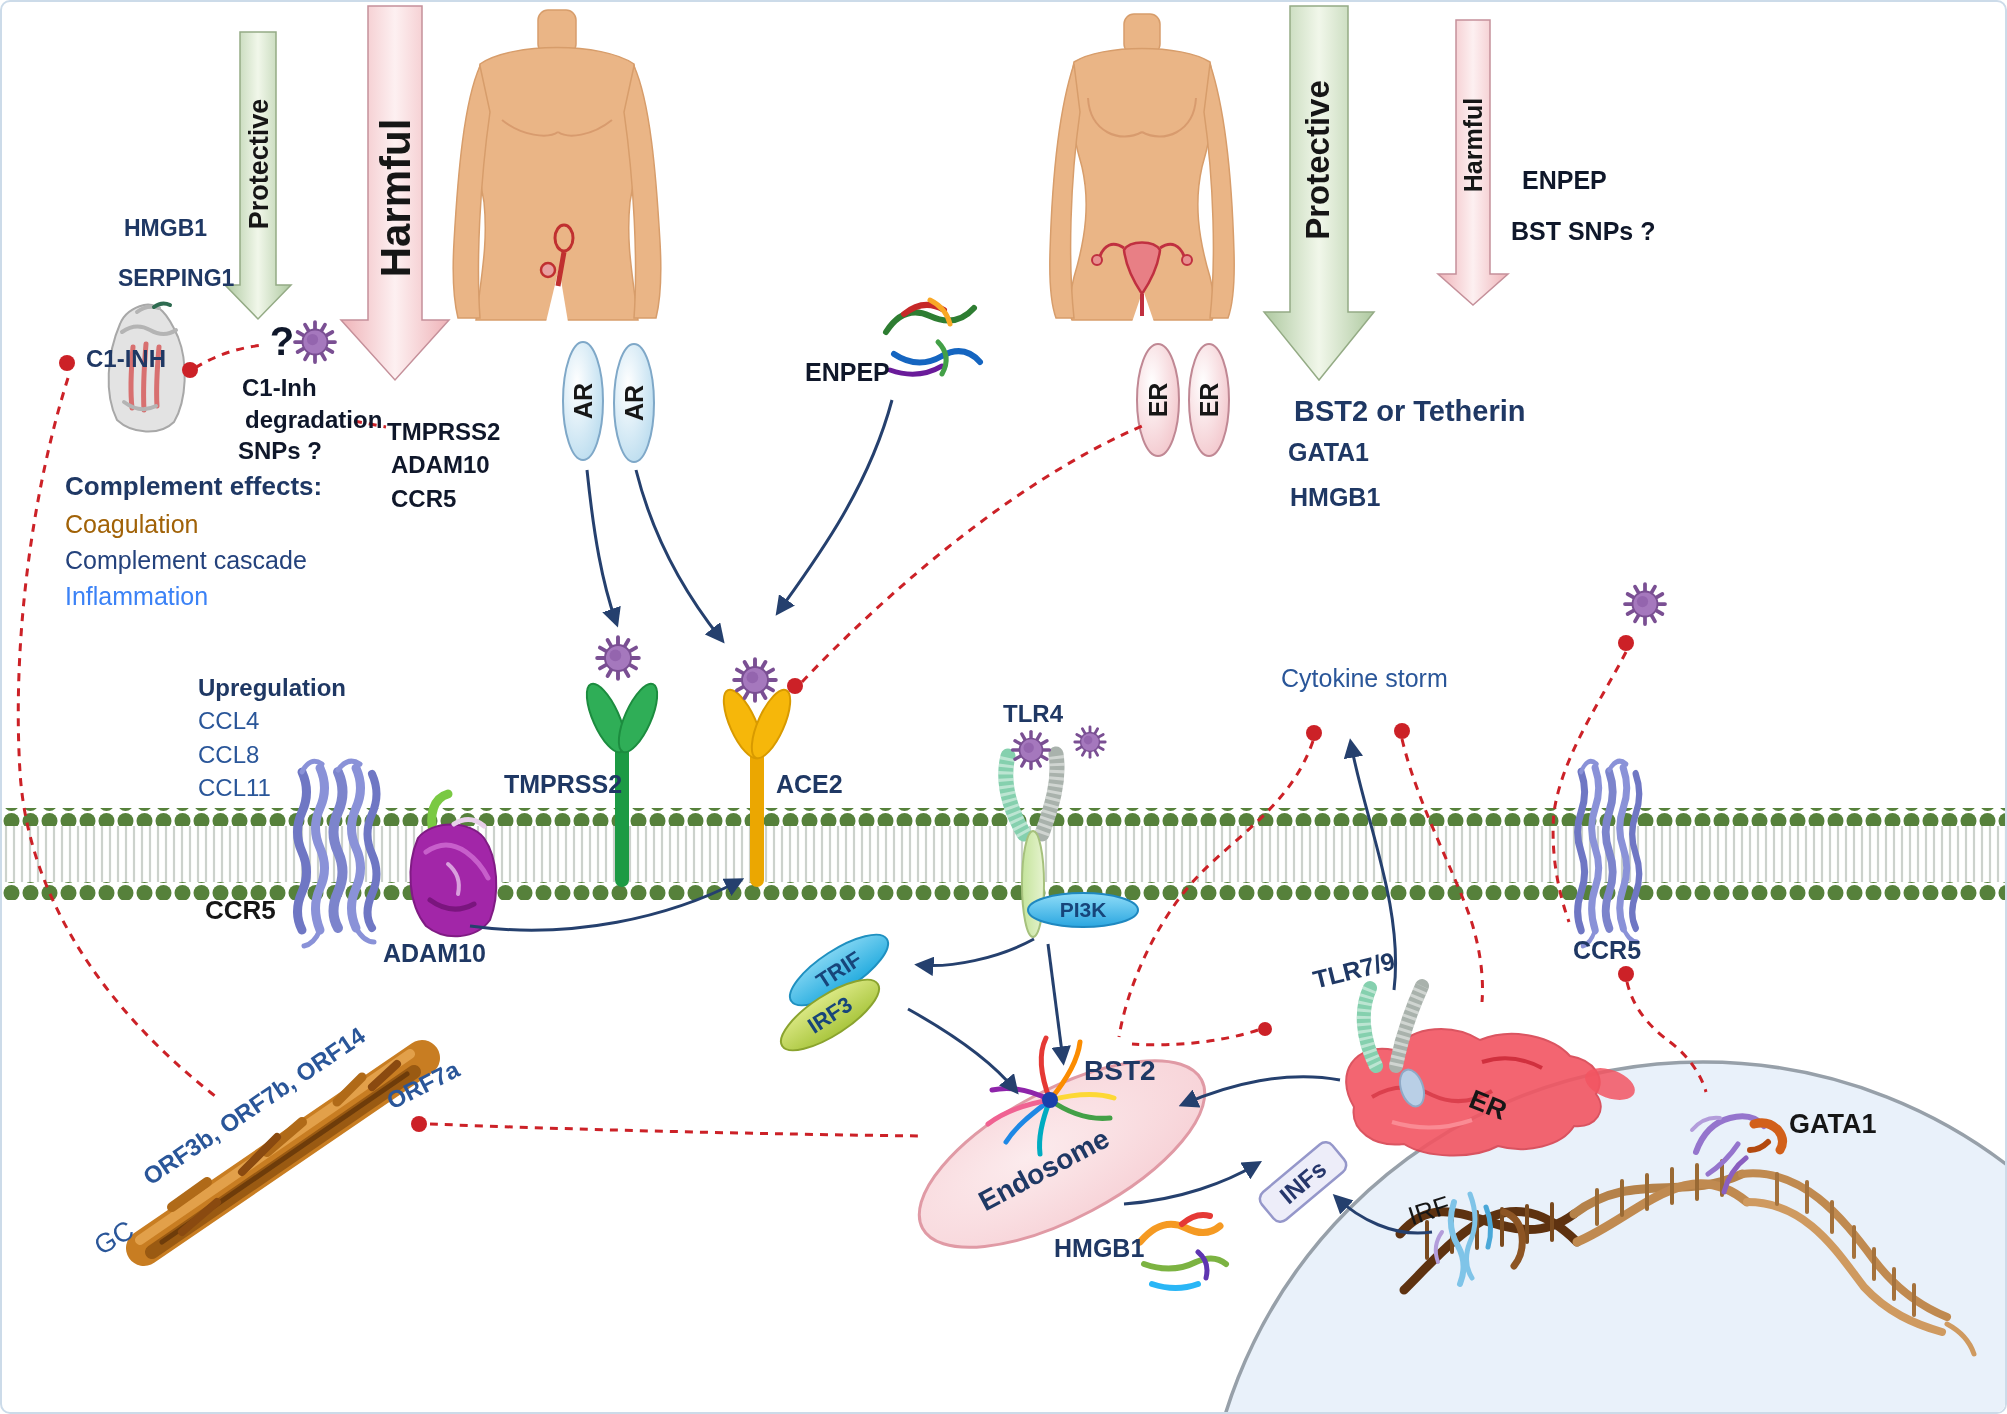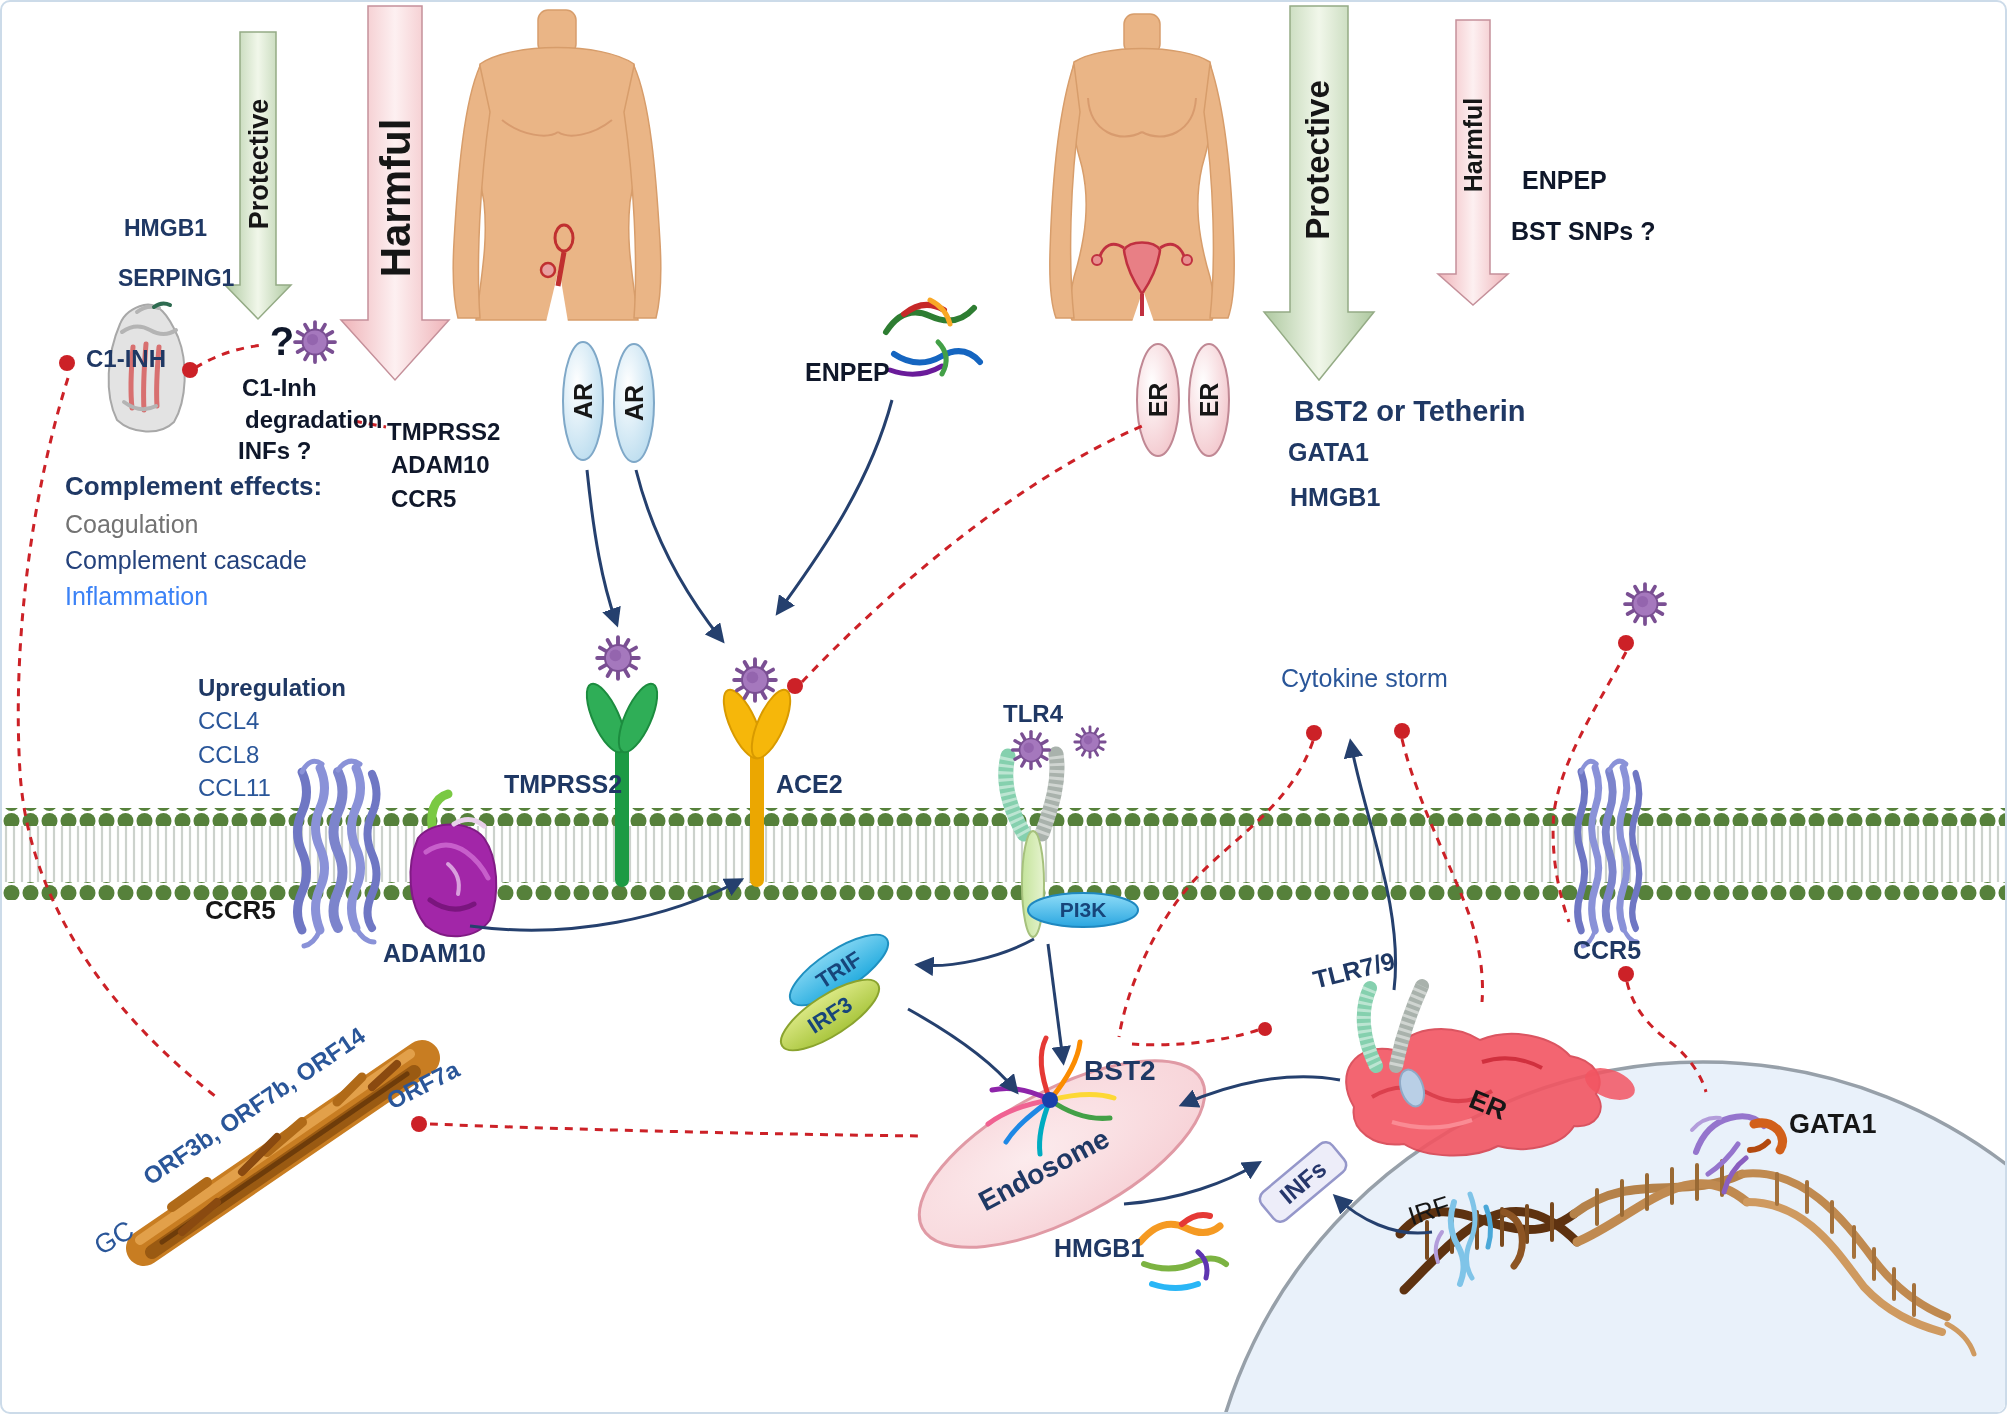--- a/index.html
+++ b/index.html
@@ -371,24 +371,24 @@
   <use href="#virusSym" transform="translate(1643,602) scale(1.25)"></use>
 </svg>
 
 <div class="lbl navy" style="left:122px;top:214px;font-size:23px;">HMGB1</div>
 <div class="lbl navy" style="left:116px;top:264px;font-size:23px;">SERPING1</div>
 <div class="lbl blk rot" style="left:257px;top:162px;font-size:27px;font-weight:600;transform:translate(-50%,-50%) rotate(-90deg);">Protective</div>
 <div class="lbl blk rot" style="left:394px;top:196px;font-size:42px;font-weight:600;transform:translate(-50%,-50%) rotate(-90deg);">Harmful</div>
 <div class="lbl red rot" style="left:280px;top:339px;font-size:40px;transform:translate(-50%,-50%);">?</div>
 <div class="lbl red" style="left:240px;top:373px;font-size:24px;">C1-Inh</div>
 <div class="lbl red" style="left:243px;top:405px;font-size:24px;">degradation</div>
-<div class="lbl red" style="left:236px;top:436px;font-size:24px;">INFs ?</div>
+<div class="lbl red" style="left:236px;top:436px;font-size:24px;">SNPs ?</div>
 <div class="lbl navy" style="left:84px;top:344px;font-size:24px;">C1-INH</div>
 <div class="lbl navy" style="left:63px;top:471px;font-size:26px;">Complement effects:</div>
-<div class="lbl" style="left:63px;top:509px;font-size:25px;color:#737373;">Coagulation</div>
+<div class="lbl" style="left:63px;top:509px;font-size:25px;color:#a16207;">Coagulation</div>
 <div class="lbl" style="left:63px;top:545px;font-size:25px;color:#24427c;">Complement cascade</div>
 <div class="lbl" style="left:63px;top:581px;font-size:25px;color:#3b82f6;">Inflammation</div>
 <div class="lbl red" style="left:385px;top:417px;font-size:24px;">TMPRSS2</div>
 <div class="lbl red" style="left:389px;top:450px;font-size:24px;">ADAM10</div>
 <div class="lbl red" style="left:389px;top:484px;font-size:24px;">CCR5</div>
 <div class="lbl blk rot" style="left:581px;top:399px;font-size:25px;font-weight:700;transform:translate(-50%,-50%) rotate(-90deg);">AR</div>
 <div class="lbl blk rot" style="left:632px;top:401px;font-size:25px;font-weight:700;transform:translate(-50%,-50%) rotate(-90deg);">AR</div>
 <div class="lbl red" style="left:803px;top:357px;font-size:25px;">ENPEP</div>
 <div class="lbl blk rot" style="left:1156px;top:398px;font-size:25px;font-weight:700;transform:translate(-50%,-50%) rotate(-90deg);">ER</div>
 <div class="lbl blk rot" style="left:1207px;top:398px;font-size:25px;font-weight:700;transform:translate(-50%,-50%) rotate(-90deg);">ER</div>

